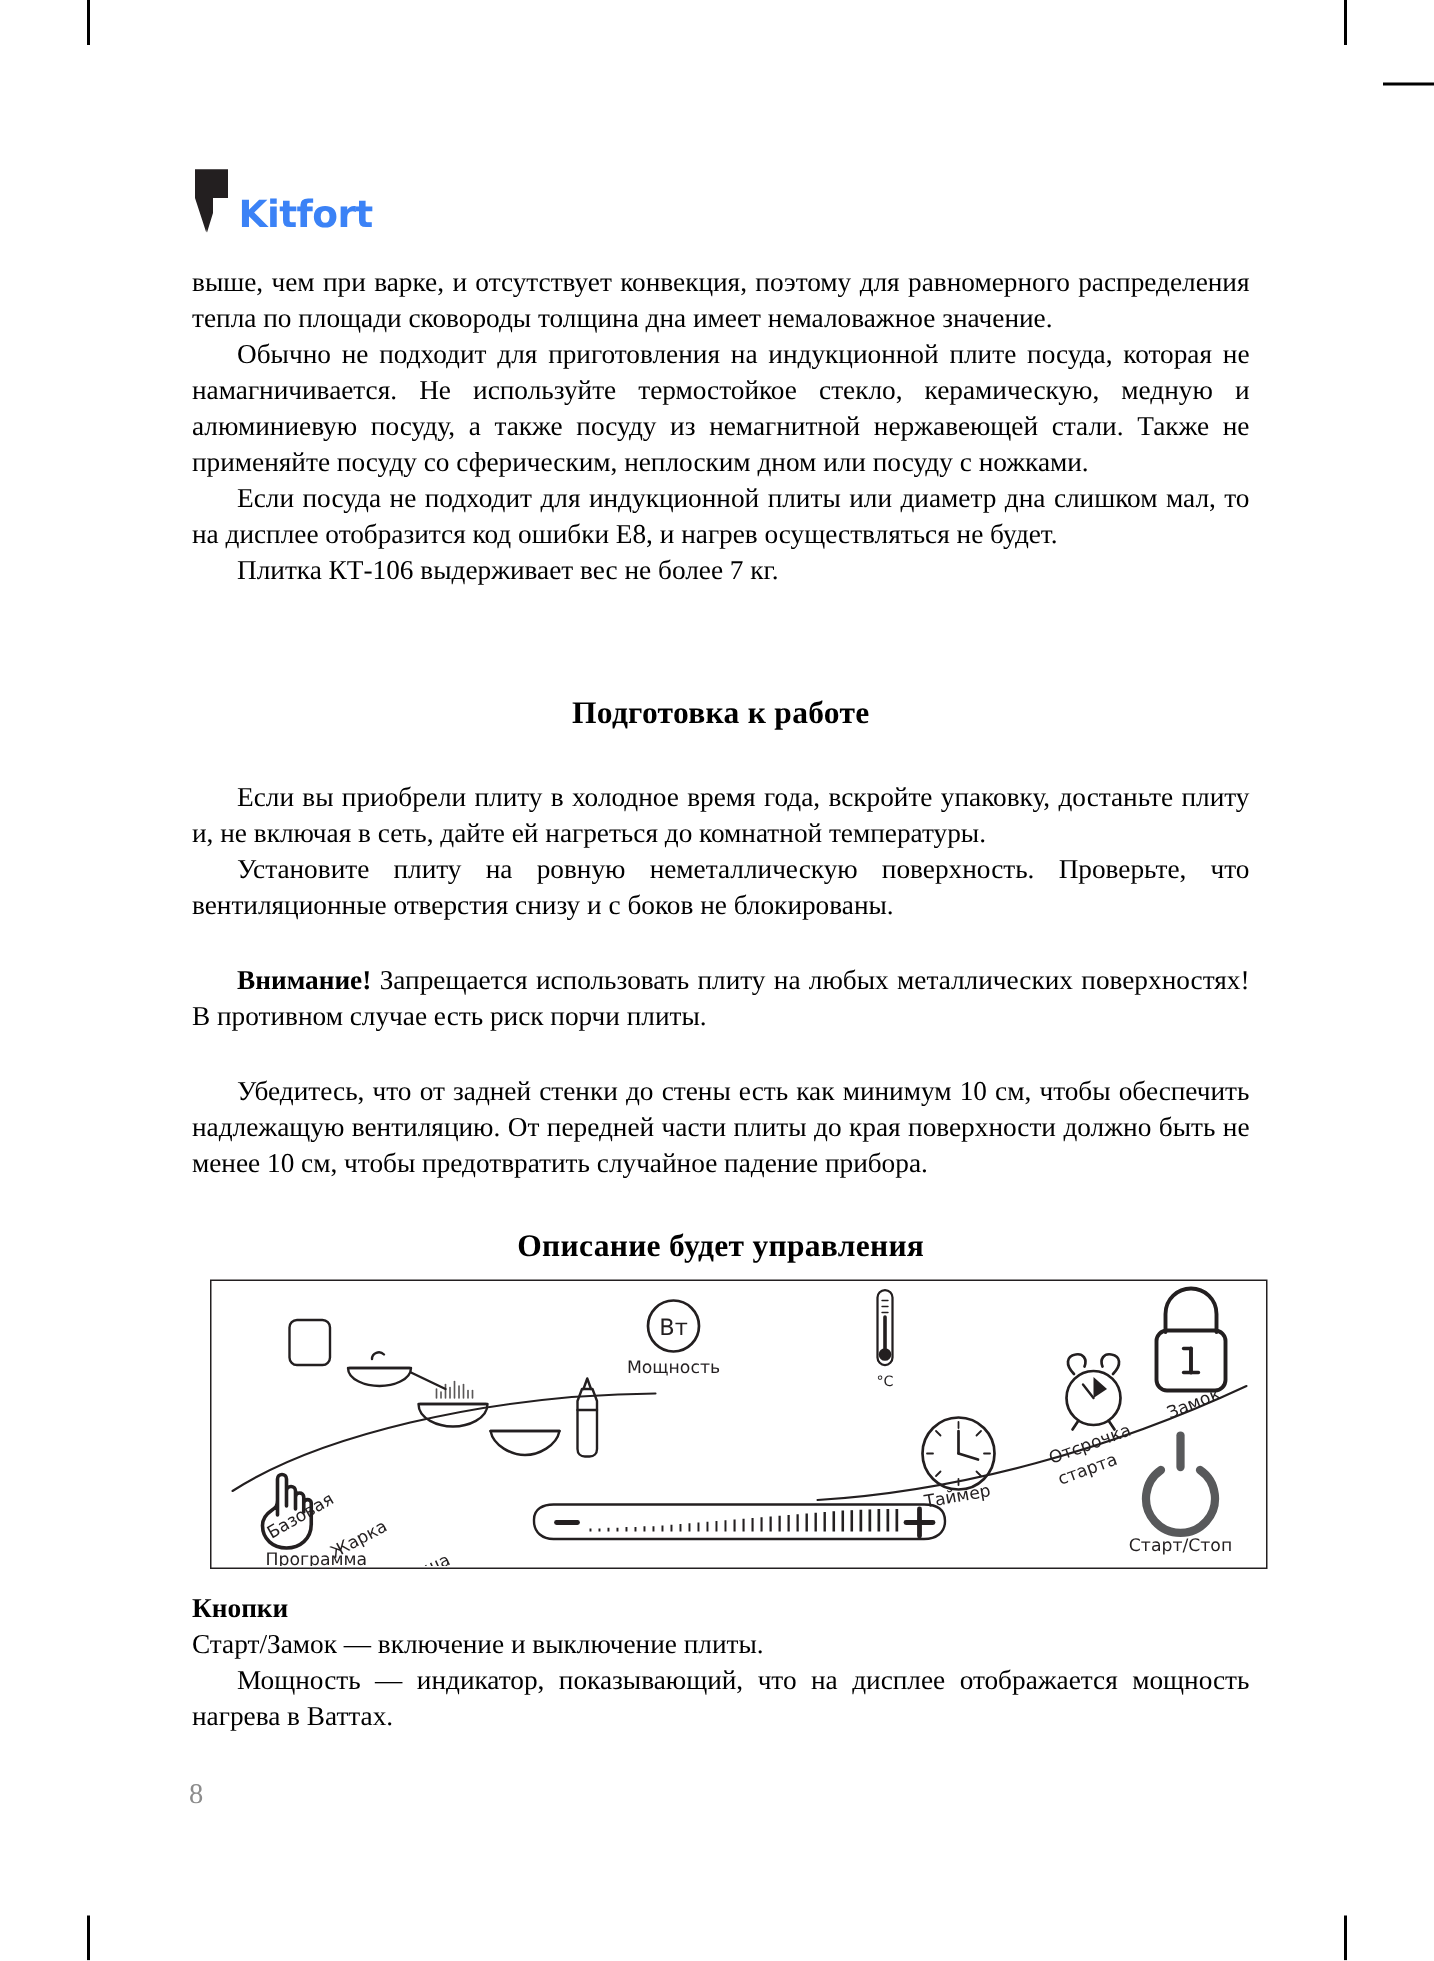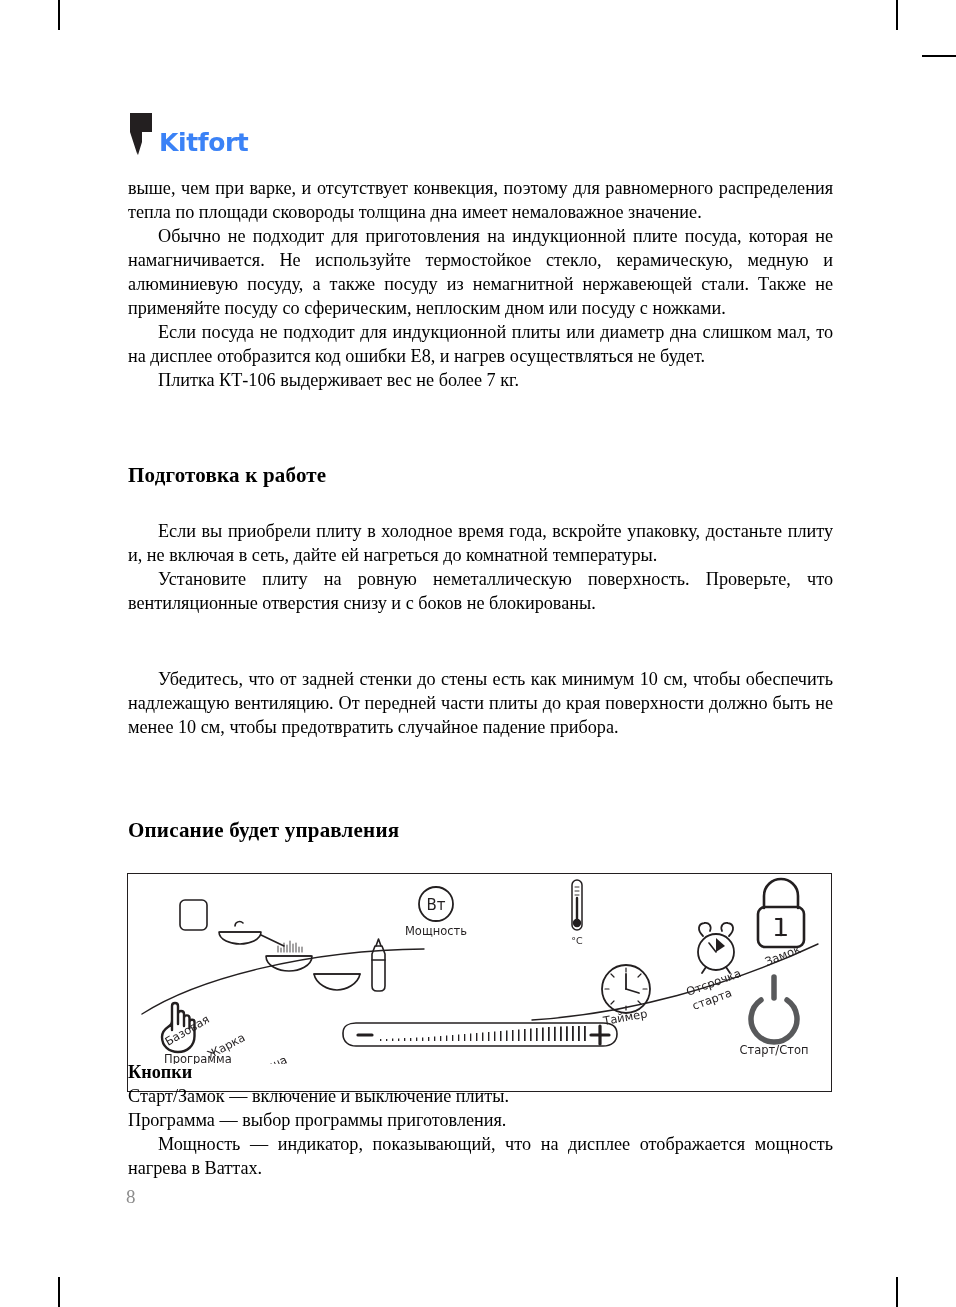--- a/index.html
+++ b/index.html
@@ -64,35 +64,35 @@
     text-indent: 30px;
     hyphens: manual;
   }
   p.body.noindent { text-indent: 0; }
   p.body.last-left { text-align: left; }
 
   h2.section {
     margin: 0;
     font-size: 21px;
     font-weight: bold;
+    text-align: center;
     letter-spacing: .2px;
   }
   .bold { font-weight: bold; }
 
   
   .panel {
     position: absolute;
-    left: 127px;
+    left: 140px;
     top: 853px;
     width: 705px;
-    height: 219px;
+    height: 193px;
     border: 1.6px solid #231f20;
     box-sizing: border-box;
     background: #fff;
-    margin-top: 20px;
   }
   .panel svg { display: block; }
 
   .pg-num {
     position: absolute;
     left: 126px;
     top: 1186px;
     font-size: 19px;
     color: #8c8c8c;
   }
@@ -122,20 +122,21 @@
     <p class="body">Если посуда не подходит для индукционной плиты или диаметр дна слишком мал, то на дисплее отобразится код ошибки E8, и нагрев осуществляться не будет.</p>
     <p class="body last-left">Плитка КТ-106 выдерживает вес не более 7 кг.</p>
   </div>
 
   <div class="col" style="top:463px;">
     <h2 class="section">Подготовка к работе</h2>
     <div style="height:31px;"></div>
     <p class="body">Если вы приобрели плиту в холодное время года, вскройте упаковку, достаньте плиту и, не включая  в сеть, дайте ей нагреться до комнатной температуры.</p>
     <p class="body">Установите плиту на ровную неметаллическую поверхность. Проверьте, что вентиляционные отверстия снизу и с боков не блокированы.</p>
     <div style="height:26px;"></div>
+    <p class="body"><span class="bold">Внимание!</span><span> Запрещается использовать плиту на любых металлических поверхностях! В противном случае есть риск порчи плиты.</span></p>
     <div style="height:26px;"></div>
     <p class="body">Убедитесь, что от задней стенки до стены есть как минимум 10 см, чтобы обеспечить надлежащую вентиляцию. От передней части плиты до края поверхности должно быть не менее 10 см, чтобы предотвратить случайное падение прибора.</p>
   </div>
 
   <div class="col" style="top:818px;">
     <h2 class="section">Описание будет управления</h2>
   </div>
 
   <div class="panel">
     <svg width="702" height="190" viewBox="0 0 702 190">
@@ -305,18 +306,17 @@
         <text x="566" y="136" font-size="11.5" transform="rotate(-20 566 136)">старта</text>
         <text x="639" y="92" font-size="11.5" transform="rotate(-22 639 92)">Замок</text>
         <text x="646" y="180" font-size="11.5" text-anchor="middle">Старт/Стоп</text>
       </g>
     </svg>
   </div>
 
   <div class="col" style="top:1060px;">
     <p class="body noindent bold">Кнопки</p>
     <p class="body noindent">Старт/Замок — включение и выключение плиты.</p>
-    <p class="body noindent">Программа —  выбор программы приготовления.</p>
     <p class="body">Мощность — индикатор, показывающий, что на дисплее отображается мощность нагрева в Ваттах.</p>
   </div>
 
   <div class="pg-num">8</div>
 </div>
 
 </body></html>

